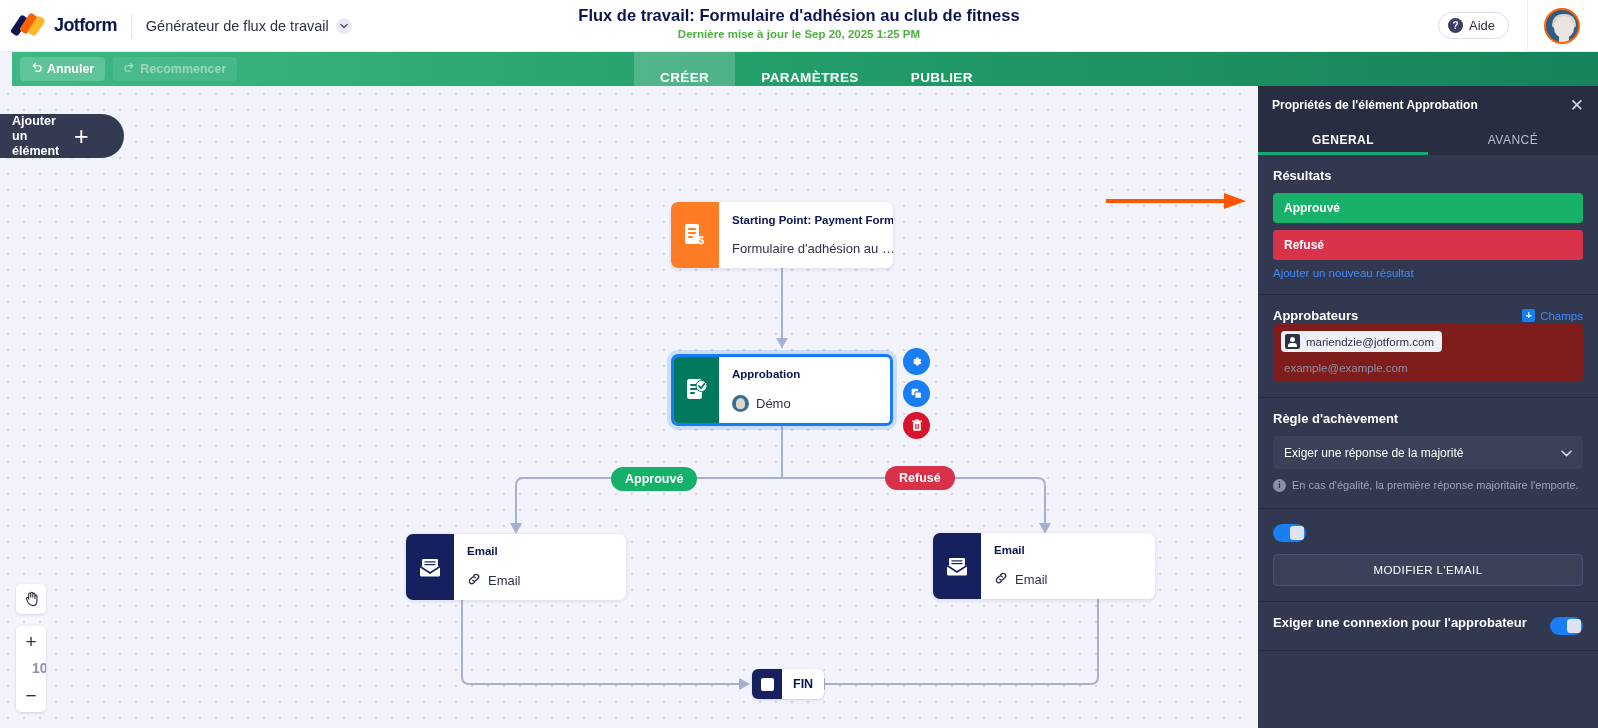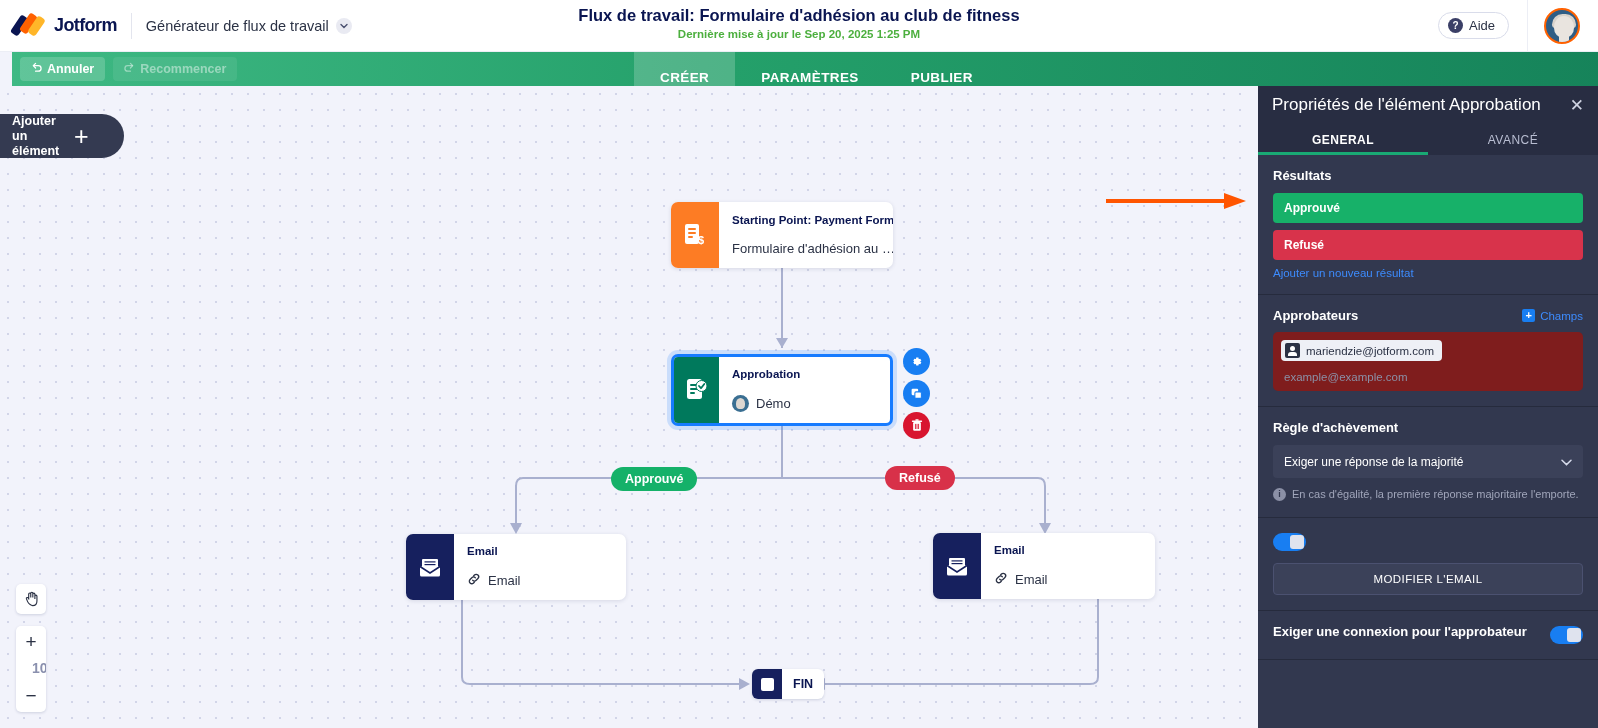--- a/index.html
+++ b/index.html
@@ -140,36 +140,36 @@
   .zlbl { text-align: right; font-size: 14px; font-weight: bold; color: #8a90ae; padding: 2px 16px 4px; }
 
   .arrow-anno { position: absolute; left: 1106px; top: 104px; width: 142px; height: 22px; }
 
   
   .panel {
     position: absolute; right: 0; top: 86px; width: 340px; height: 642px;
     background: #32384f; color: #fff; overflow: hidden;
   }
   .p-head { height: 38px; background: #282d42; display: flex; align-items: center; padding: 0 14px; }
-  .p-head .t { font-size: 17px; font-weight: normal; }
+  .p-head .t { font-size: 12px; font-weight: bold; }
   .p-head .x { margin-left: auto; font-size: 17px; color: #cfd3e2; cursor: pointer; line-height: 1; }
   .p-tabs { display: flex; background: #282d42; height: 31px; }
   .p-tab { flex: 1; display: flex; align-items: center; justify-content: center; font-size: 12px;
            color: #b9bed2; letter-spacing: .5px; cursor: pointer; position: relative; }
   .p-tab.active { color: #fff; font-weight: bold; }
   .p-tab.active::after { content:""; position:absolute; left:0; right:0; bottom:0; height:3px; background:#19a974; }
 
   .sec { padding: 13px 15px 15px; border-bottom: 1px solid #262b3d; }
   .sec-title { font-size: 13px; font-weight: bold; margin-bottom: 10px; }
   .res-row { border-radius: 4px; padding: 8px 11px; font-size: 12px; font-weight: bold; margin-bottom: 7px; cursor: pointer; }
   .res-approved { background: #17b169; }
   .res-refused { background: #d8334b; }
   .link-blue { color: #3d8bfd; font-size: 11.5px; cursor: pointer; }
 
-  .sec-head { display: flex; align-items: center; margin-bottom: 9px; }
+  .sec-head { display: flex; align-items: center; }
   .champs { margin-left: auto; display: flex; align-items: center; gap: 5px; color: #3d8bfd; font-size: 11.5px; cursor: pointer; }
   .champs .pbox { width: 13px; height: 13px; background: #187ef2; border-radius: 2px; color: #fff;
                   font-size: 11px; line-height: 12px; text-align: center; font-weight: bold; }
   .approver-box { background: #7f1d1d; border-radius: 5px; padding: 8px; }
   .chip { display: inline-flex; align-items: center; gap: 6px; background: #eef0f6; border-radius: 4px;
           padding: 3px 8px 3px 4px; font-size: 11.5px; color: #2b3245; cursor: pointer; }
   .chip .ic { width: 15px; height: 15px; background: #2b3245; border-radius: 2px; position: relative; }
   .chip .ic::before { content:""; position:absolute; left:5px; top:3px; width:5px; height:5px; border-radius:50%; background:#fff; }
   .chip .ic::after { content:""; position:absolute; left:3px; top:9px; width:9px; height:4px; border-radius:3px 3px 0 0; background:#fff; }
   .ph-email { font-size: 11.5px; color: #8b90a6; margin-top: 9px; padding-left: 3px; }

